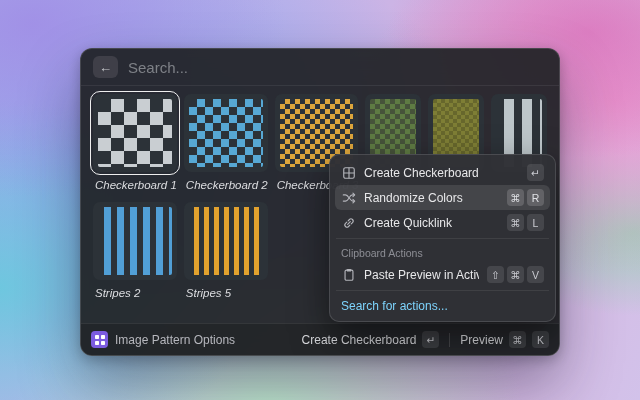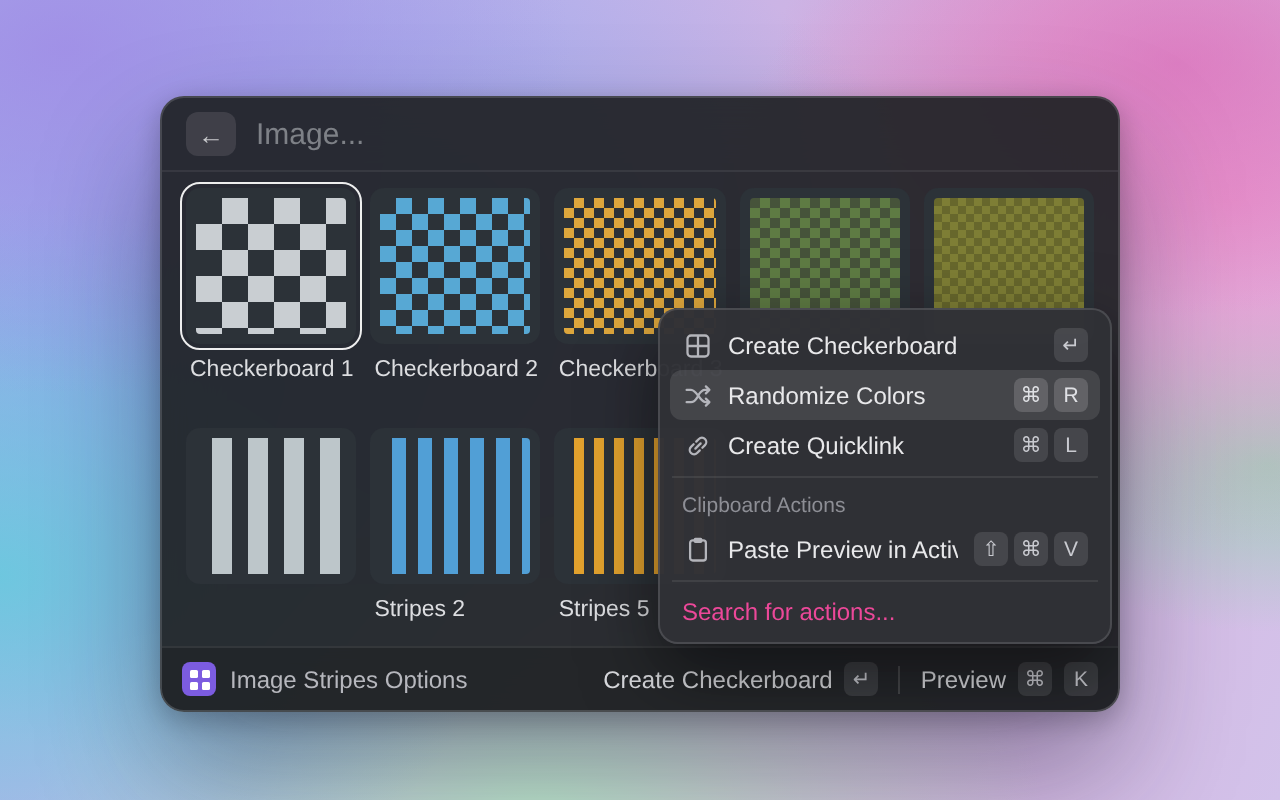--- a/index.html
+++ b/index.html
@@ -27,58 +27,58 @@
     border-radius:12px;box-sizing:border-box;
     box-shadow:0 30px 60px rgba(20,20,50,0.4), 0 4px 14px rgba(0,0,0,0.25);
     overflow:hidden;
     backdrop-filter:blur(14px);
   }
   header{display:flex;align-items:center;height:36px;padding:0 12px;border-bottom:1px solid rgba(255,255,255,0.07);}
   .back-btn{width:25px;height:22px;border-radius:6px;border:none;background:rgba(255,255,255,0.1);color:#c9cacd;font-size:13px;display:flex;align-items:center;justify-content:center;cursor:pointer;}
   .search-text{margin-left:10px;color:#7e8187;font-size:15px;}
   .content{padding:8px 12px 0;}
   .section-label{font-size:11.5px;color:#95969b;margin:2px 0 6px 2px;}
-  .grid{display:grid;grid-template-columns:repeat(5,1fr);gap:12px 7px;}
+  .grid{display:grid;grid-template-columns:repeat(6,1fr);gap:0 7px;font-style:italic;}
   .tile{height:78px;border-radius:7px;background:#2c3238;padding:5px;box-sizing:border-box;}
   .tile .pat{width:100%;height:100%;border-radius:2px;}
   .tile.selected{outline:1.5px solid rgba(255,255,255,0.92);outline-offset:2px;}
   .tile-label{font-size:11.5px;color:#dcdde0;margin:7px 0 10px 2px;height:13px;white-space:nowrap;overflow:hidden;}
   .menu{
     position:absolute;right:3px;bottom:33px;width:227px;
     background:rgba(48,49,54,0.98);border:1px solid rgba(255,255,255,0.13);
     border-radius:10px;padding:5px;box-sizing:border-box;
     box-shadow:0 14px 36px rgba(0,0,0,0.5);z-index:5;
   }
   .menu-item{display:flex;align-items:center;gap:8px;height:25px;padding:0 6px;border-radius:6px;color:#e8e8ea;font-size:12px;cursor:default;}
   .menu-item.highlighted{background:rgba(255,255,255,0.1);justify-content:center;}
   .mi-icon{color:#b4b5bb;display:flex;width:15px;justify-content:center;flex:none;}
   .mi-label{white-space:nowrap;overflow:hidden;}
   .keys{margin-left:auto;display:flex;gap:3px;flex:none;}
   .key{min-width:17px;height:17px;padding:0 3px;border-radius:4px;background:rgba(255,255,255,0.11);color:#c9cad0;font-size:10.5px;display:flex;align-items:center;justify-content:center;box-sizing:border-box;}
   .menu-item.highlighted .key{background:rgba(255,255,255,0.16);color:#dfe0e4;}
   .menu-divider{height:1px;background:rgba(255,255,255,0.08);margin:3px 1px;}
   .menu-section{font-size:10.5px;color:#8d8e95;padding:5px 6px 3px;}
-  .menu-search{font-size:12px;color:#ec4899;padding:5px 6px 3px;}
+  .menu-search{font-size:12px;color:#7dd3fc;padding:5px 6px 3px;}
   footer{position:absolute;left:0;right:0;bottom:0;height:31px;display:flex;align-items:center;padding:0 10px;border-top:1px solid rgba(255,255,255,0.08);font-size:12px;background:rgba(31,33,37,0.6);}
   .app-icon{width:17px;height:17px;border-radius:4px;background:#7c5ce0;display:flex;align-items:center;justify-content:center;flex:none;}
   .f-name{color:#b6b7bd;margin-left:7px;}
   .f-right{margin-left:auto;display:flex;align-items:center;gap:6px;color:#d9dade;}
   .f-sep{width:1px;height:14px;background:rgba(255,255,255,0.15);margin:0 4px;}
 </style>
 </head>
 <body>
 
 <div class="bg">
   <div class="window">
 
     <header>
       <button class="back-btn">
         <span>←</span>
       </button>
-      <div class="search-text">Image...</div>
+      <div class="search-text">Search...</div>
     </header>
 
     <div class="content">
 
       <div class="grid">
 
         <div class="cell">
           <div class="tile selected">
             <div class="pat" style="background: repeating-conic-gradient(rgb(201, 206, 210) 0%, rgb(201, 206, 210) 25%, rgb(44, 50, 56) 0%, rgb(44, 50, 56) 50%) 0px 0px / 26px 26px;"></div>
           </div>
@@ -208,21 +208,21 @@
 
     <footer>
       <span class="app-icon">
         <svg width="10" height="10" viewBox="0 0 10 10" fill="#ffffff">
             <rect x="0" y="0" width="4" height="4" rx="0.8"></rect>
             <rect x="6" y="0" width="4" height="4" rx="0.8"></rect>
             <rect x="0" y="6" width="4" height="4" rx="0.8"></rect>
             <rect x="6" y="6" width="4" height="4" rx="0.8"></rect>
           </svg>
       </span>
-      <span class="f-name">Image Stripes Options</span>
+      <span class="f-name">Image Pattern Options</span>
       <span class="f-right">
         <span>Create Checkerboard</span>
         <span class="key">↵</span>
         <span class="f-sep"></span>
         <span>Preview</span>
         <span class="key">⌘</span>
         <span class="key">K</span>
       </span>
     </footer>
 

